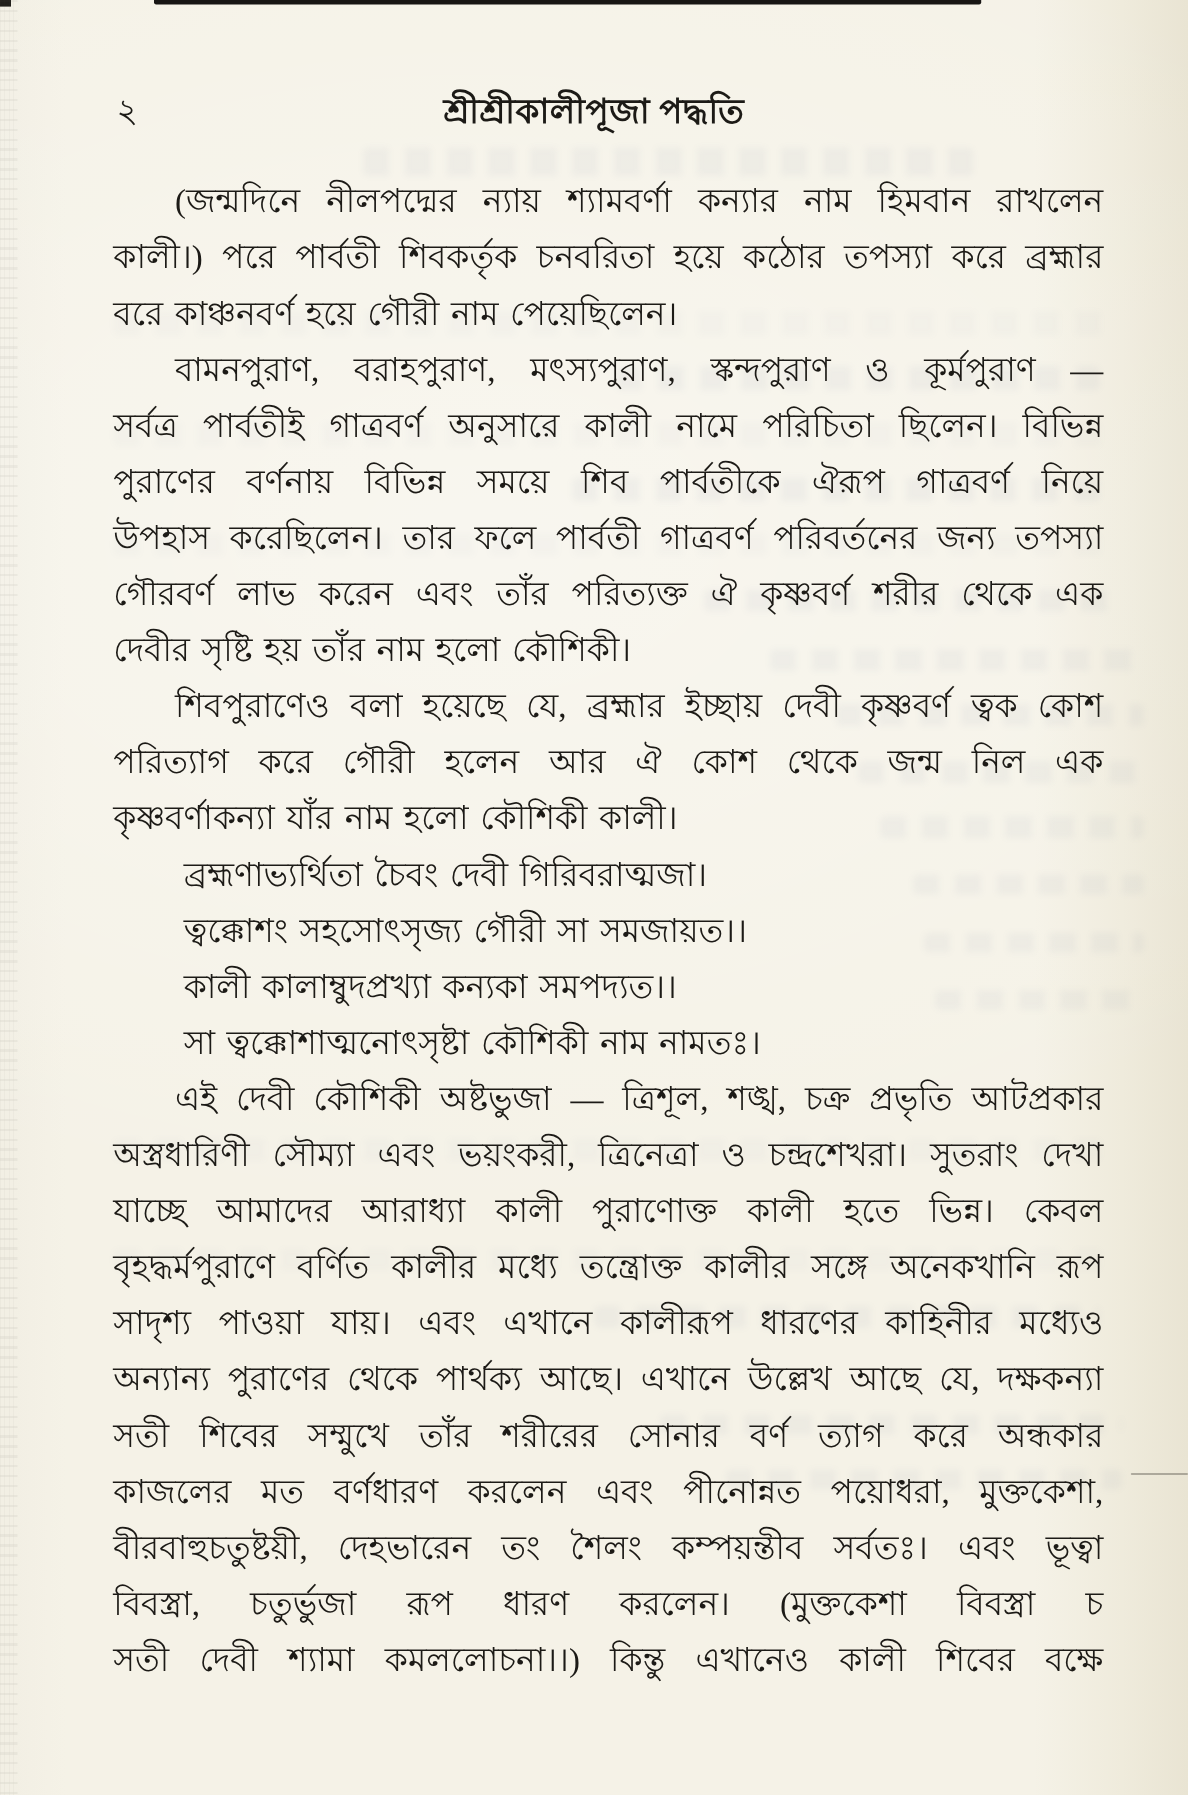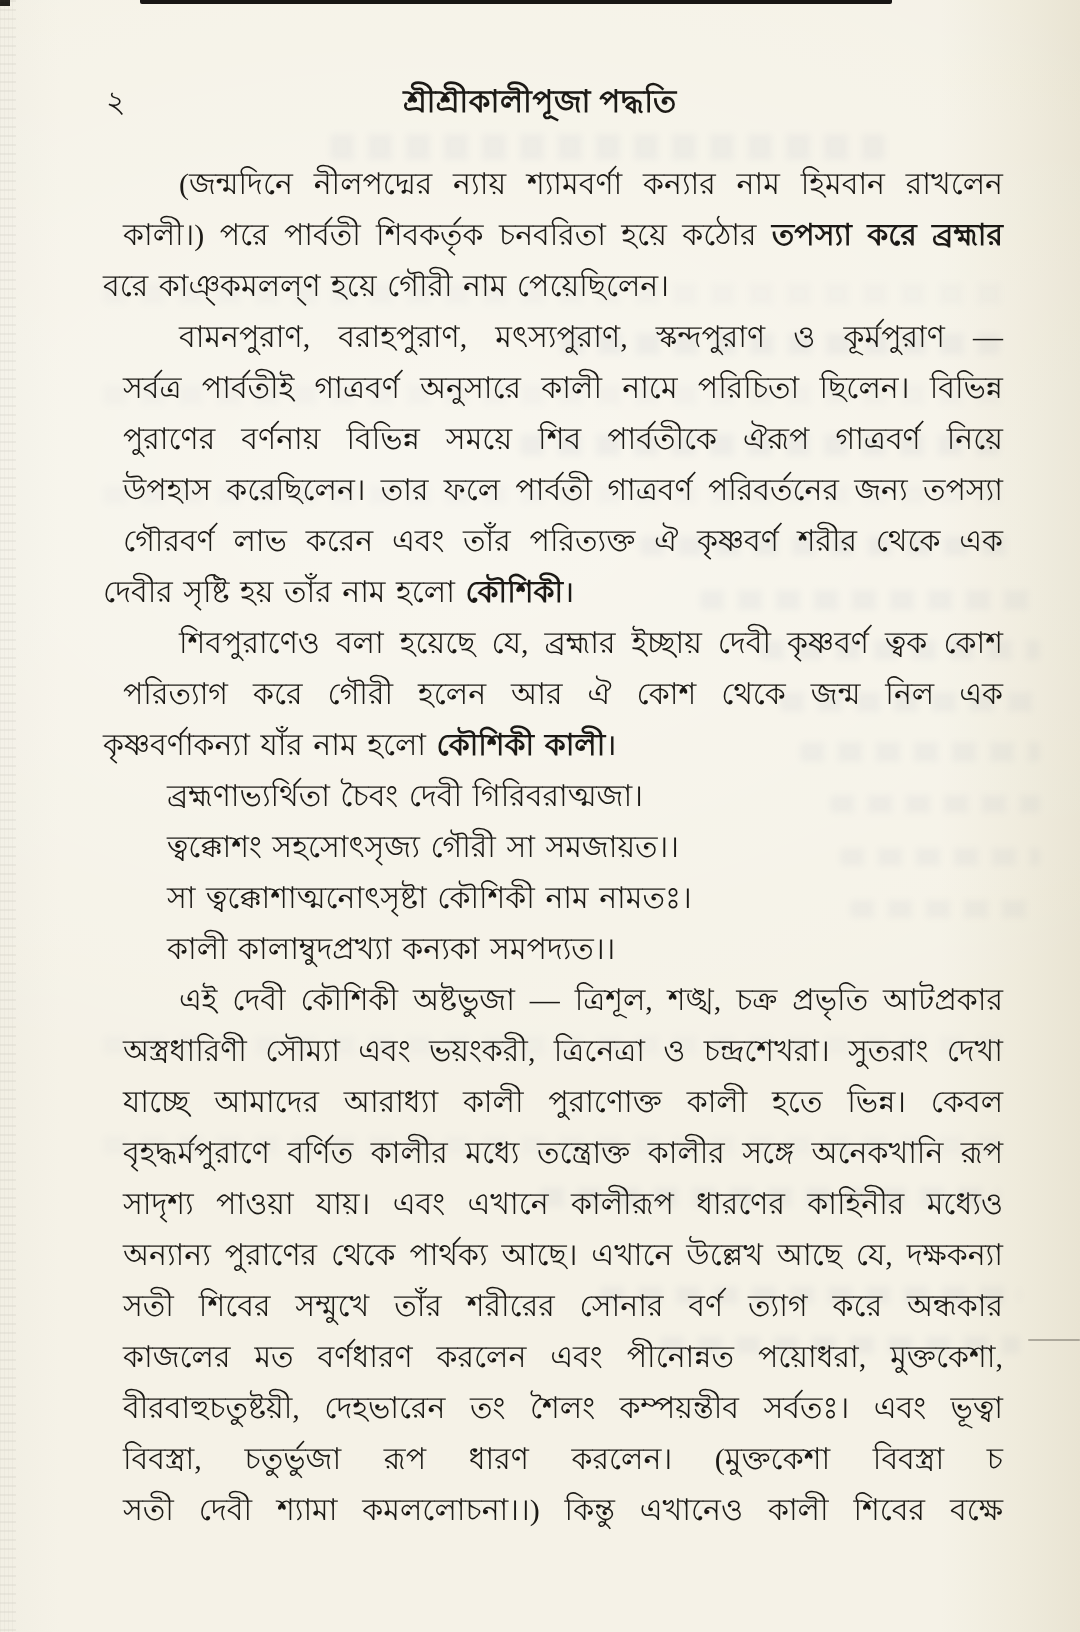--- a/index.html
+++ b/index.html
@@ -34,24 +34,24 @@
     border-radius:5px;
     pointer-events:none;
   }
   .ghost.faint{opacity:.06;}
   
   .pagenum{position:absolute;top:84px;left:106px;font-size:30px;line-height:36px;}
   .runhead{position:absolute;top:82px;left:0;width:1080px;text-align:center;font-size:31px;line-height:40px;font-weight:bold;letter-spacing:.5px;}
   
   .textbody{position:absolute;top:158px;left:103px;width:900px;font-size:30px;word-spacing:3px;}
   .line{line-height:51px;white-space:normal;}
-  .line.j{text-align:justify;text-align-last:justify;margin-left:20px;}
+  .line.j{text-align:justify;text-align-last:justify;}
   .line.ind{text-indent:56px;}
   .block.verse .line{margin-left:64px;}
-  .bold{font-weight:bold;}
+  .bold{font-weight:normal;}
 </style>
 </head>
 <body>
 
 <div class="page">
 
   <div class="topstrip"></div>
   <div class="topstub"></div>
   <div class="leftnoise"></div>
   <div class="scratch"></div>
@@ -76,40 +76,40 @@
   <div class="ghost" style="top:1286px;left:600px;width:420px;height:18px;"></div>
   <div class="ghost" style="top:1336px;left:660px;width:360px;height:18px;"></div>
 
   <div class="pagenum">২</div>
   <div class="runhead">শ্রীশ্রীকালীপূজা পদ্ধতি</div>
 
   <div class="textbody">
       <div class="block para">
         <div class="line j ind"><span>(জন্মদিনে নীলপদ্মের ন্যায় শ্যামবর্ণা কন্যার নাম হিমবান রাখলেন</span></div>
         <div class="line j"><span>কালী।) পরে পার্বতী শিবকর্তৃক চনবরিতা হয়ে কঠোর </span><span class="bold">তপস্যা করে ব্রহ্মার</span></div>
-        <div class="line"><span>বরে কাঞ্কমলল্ণ হয়ে গৌরী নাম পেয়েছিলেন।</span></div>
+        <div class="line"><span>বরে কাঞ্চনবর্ণ হয়ে গৌরী নাম পেয়েছিলেন।</span></div>
       </div>
       <div class="block para">
         <div class="line j ind"><span>বামনপুরাণ, বরাহপুরাণ, মৎস্যপুরাণ, স্কন্দপুরাণ ও কূর্মপুরাণ —</span></div>
         <div class="line j"><span>সর্বত্র পার্বতীই গাত্রবর্ণ অনুসারে কালী নামে পরিচিতা ছিলেন। বিভিন্ন</span></div>
         <div class="line j"><span>পুরাণের বর্ণনায় বিভিন্ন সময়ে শিব পার্বতীকে ঐরূপ গাত্রবর্ণ নিয়ে</span></div>
         <div class="line j"><span>উপহাস করেছিলেন। তার ফলে পার্বতী গাত্রবর্ণ পরিবর্তনের জন্য তপস্যা</span></div>
         <div class="line j"><span>গৌরবর্ণ লাভ করেন এবং তাঁর পরিত্যক্ত ঐ কৃষ্ণবর্ণ শরীর থেকে এক</span></div>
         <div class="line"><span>দেবীর সৃষ্টি হয় তাঁর নাম হলো </span><span class="bold">কৌশিকী</span><span>।</span></div>
       </div>
       <div class="block para">
         <div class="line j ind"><span>শিবপুরাণেও বলা হয়েছে যে, ব্রহ্মার ইচ্ছায় দেবী কৃষ্ণবর্ণ ত্বক কোশ</span></div>
         <div class="line j"><span>পরিত্যাগ করে গৌরী হলেন আর ঐ কোশ থেকে জন্ম নিল এক</span></div>
         <div class="line"><span>কৃষ্ণবর্ণাকন্যা যাঁর নাম হলো </span><span class="bold">কৌশিকী কালী</span><span>।</span></div>
       </div>
       <div class="block verse">
         <div class="line"><span>ব্রহ্মণাভ্যর্থিতা চৈবং দেবী গিরিবরাত্মজা।</span></div>
         <div class="line"><span>ত্বক্কোশং সহসোৎসৃজ্য গৌরী সা সমজায়ত।।</span></div>
+        <div class="line"><span>কালী কালাম্বুদপ্রখ্যা কন্যকা সমপদ্যত।।</span></div>
         <div class="line"><span>সা ত্বক্কোশাত্মনোৎসৃষ্টা কৌশিকী নাম নামতঃ।</span></div>
-        <div class="line"><span>কালী কালাম্বুদপ্রখ্যা কন্যকা সমপদ্যত।।</span></div>
       </div>
       <div class="block para">
         <div class="line j ind"><span>এই দেবী কৌশিকী অষ্টভুজা — ত্রিশূল, শঙ্খ, চক্র প্রভৃতি আটপ্রকার</span></div>
         <div class="line j"><span>অস্ত্রধারিণী সৌম্যা এবং ভয়ংকরী, ত্রিনেত্রা ও চন্দ্রশেখরা। সুতরাং দেখা</span></div>
         <div class="line j"><span>যাচ্ছে আমাদের আরাধ্যা কালী পুরাণোক্ত কালী হতে ভিন্ন। কেবল</span></div>
         <div class="line j"><span>বৃহদ্ধর্মপুরাণে বর্ণিত কালীর মধ্যে তন্ত্রোক্ত কালীর সঙ্গে অনেকখানি রূপ</span></div>
         <div class="line j"><span>সাদৃশ্য পাওয়া যায়। এবং এখানে কালীরূপ ধারণের কাহিনীর মধ্যেও</span></div>
         <div class="line j"><span>অন্যান্য পুরাণের থেকে পার্থক্য আছে। এখানে উল্লেখ আছে যে, দক্ষকন্যা</span></div>
         <div class="line j"><span>সতী শিবের সম্মুখে তাঁর শরীরের সোনার বর্ণ ত্যাগ করে অন্ধকার</span></div>
         <div class="line j"><span>কাজলের মত বর্ণধারণ করলেন এবং পীনোন্নত পয়োধরা, মুক্তকেশা,</span></div>

